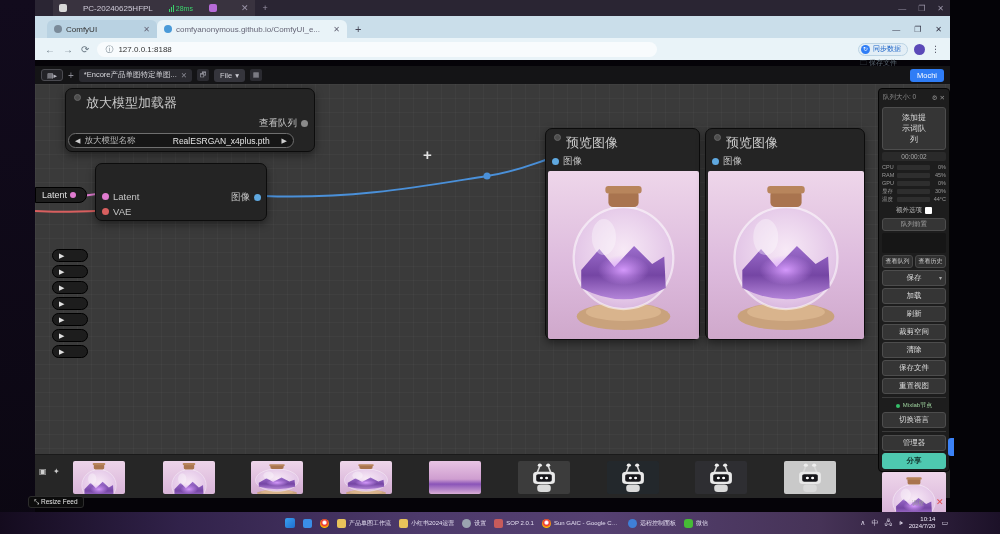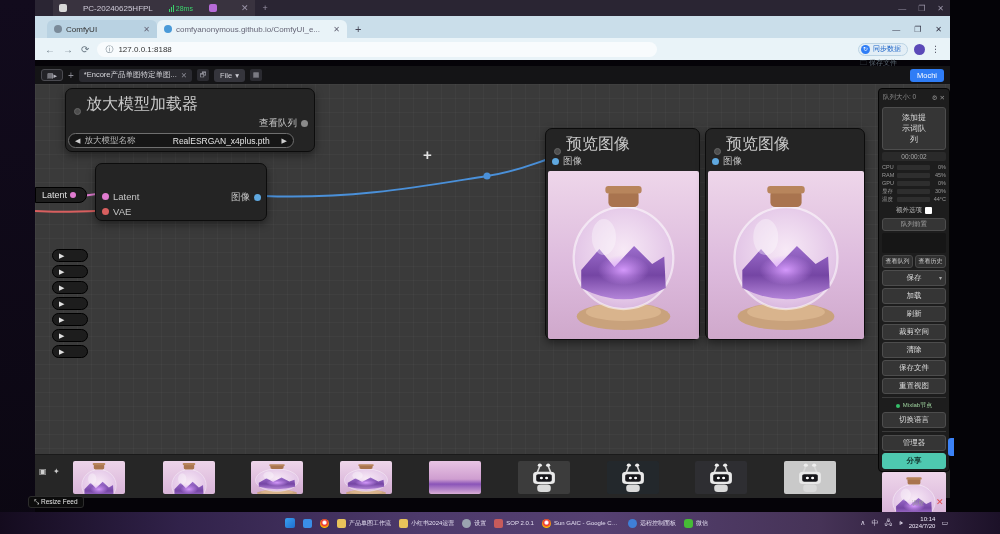--- a/index.html
+++ b/index.html
@@ -50,21 +50,21 @@
   #wf-save{width:12px;height:12px;border-radius:2px;background:#2b2b31;color:#9a9aa4;font-size:7px;text-align:center;line-height:12px;}
   #wf-file{height:13px;background:#35353c;border-radius:3px;color:#cfcfd6;font-size:7.5px;display:flex;align-items:center;gap:3px;padding:0 6px;}
   #wf-grid{width:12px;height:12px;border-radius:2px;background:#2b2b31;color:#9a9aa4;font-size:7px;text-align:center;line-height:12px;}
   #mochi-btn{margin-left:auto;height:13px;background:#2f7df6;border-radius:3px;color:#fff;font-size:7.5px;display:flex;align-items:center;padding:0 7px;}
 
   
   #canvas{left:35px;top:84px;width:915px;height:370px;background-color:#3a3a3a;
     background-image:linear-gradient(rgba(255,255,255,0.025) 1px,transparent 1px),linear-gradient(90deg,rgba(255,255,255,0.025) 1px,transparent 1px);
     background-size:14px 14px;overflow:hidden;}
   .node{position:absolute;background:#242424;border:1px solid #0c0c0c;border-radius:7px;box-shadow:0 3px 8px rgba(0,0,0,.45);}
-  .node-title{display:flex;align-items:flex-end;gap:5px;color:#c9c9c9;font-size:16px;padding:5px 8px 3px 8px;}
+  .node-title{display:flex;align-items:flex-start;gap:5px;color:#c9c9c9;font-size:13px;padding:5px 8px 3px 8px;}
   .coll-dot{width:7px;height:7px;border-radius:50%;background:#4d4d4d;border:1px solid #666;flex:0 0 auto;}
   .slot{position:absolute;font-size:9.5px;color:#c6c6c6;display:flex;align-items:center;gap:4px;}
   .dot{width:7px;height:7px;border-radius:50%;flex:0 0 auto;}
   .dot-pink{background:#e07bd0;}
   .dot-red{background:#d85f5f;}
   .dot-blue{background:#5fa8e0;}
   .dot-grey{background:#8a8a8a;}
   .widget{position:absolute;height:15px;background:#161616;border:1px solid #6f6f6f;border-radius:8px;display:flex;align-items:center;color:#b8b8b8;font-size:8.5px;padding:0 6px;gap:4px;}
   .warr{color:#cfcfcf;font-size:7px;}
   .wval{color:#e6e6e6;margin-left:auto;margin-right:8px;}

